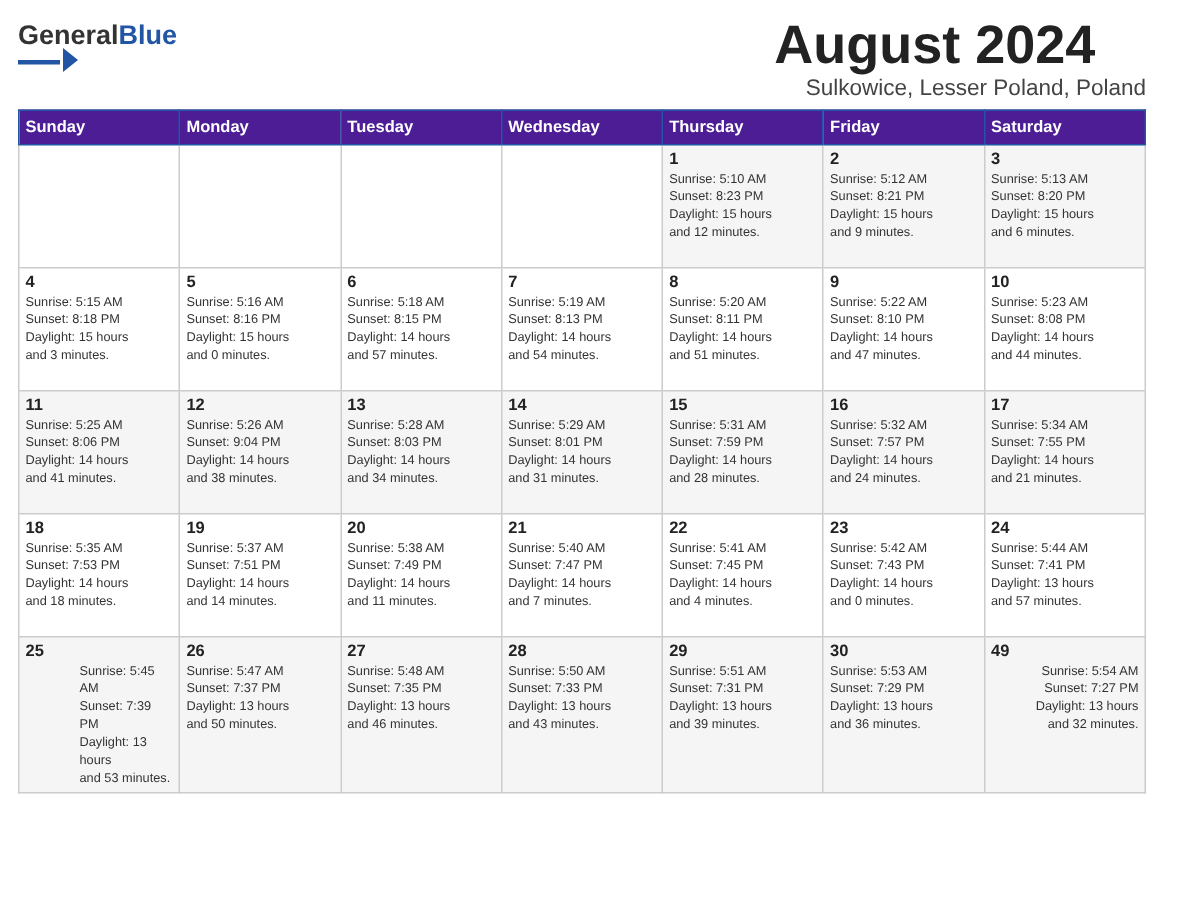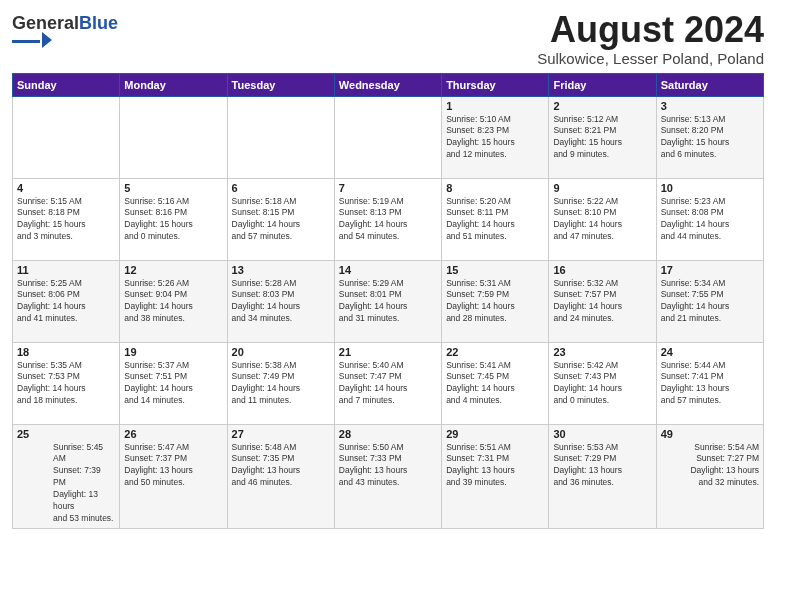--- a/index.html
+++ b/index.html
@@ -34,31 +34,31 @@
     .logo-blue { color: #2255a4; }
     .logo-arrow {
       width: 0; height: 0;
       border-left: 10px solid #2255a4;
       border-top: 8px solid transparent;
       border-bottom: 8px solid transparent;
       margin-left: 2px;
       margin-top: -4px;
     }
     .title-block {
-      text-align: right;
     }
     .month-title {
       font-size: 36px;
       font-weight: bold;
       color: #222;
       line-height: 1.1;
     }
     .location {
       font-size: 15px;
       color: #444;
+      margin-left: 21px;
     }
     table {
       width: 100%;
       border-collapse: collapse;
       table-layout: fixed;
     }
     thead tr th {
       background: #4c1d95;
       color: #fff;
       font-size: 11px;

